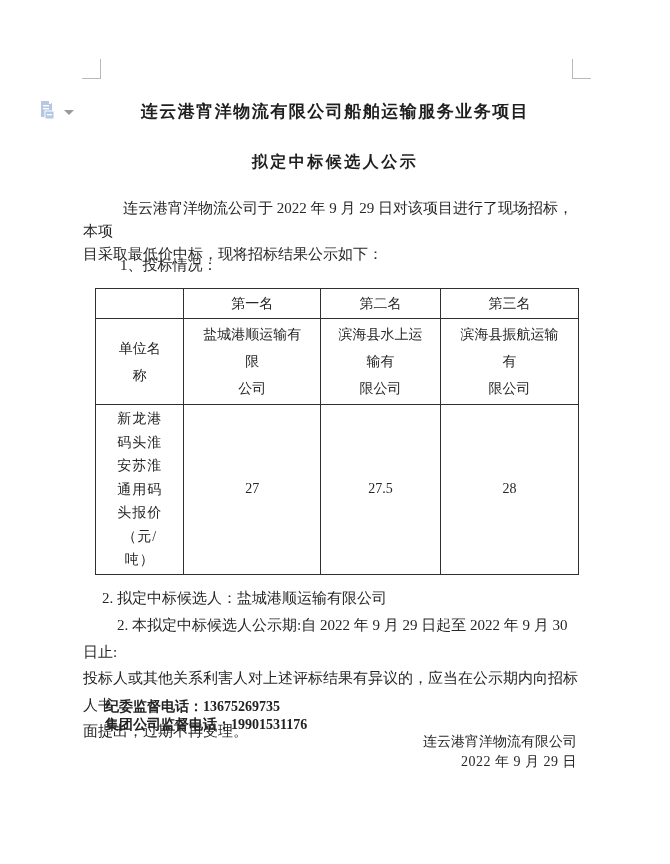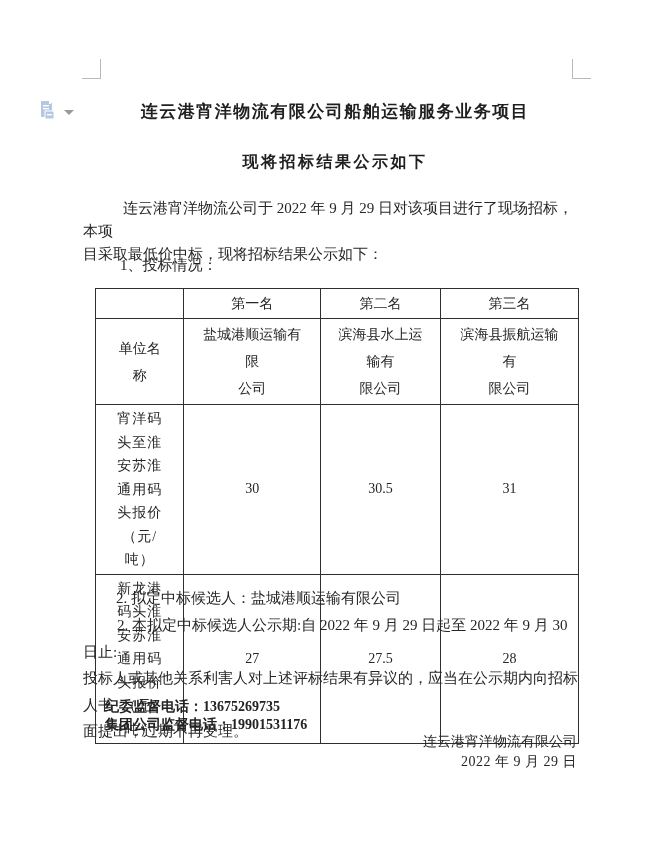--- a/index.html
+++ b/index.html
@@ -66,21 +66,21 @@
   tr.prow1 td { height: 91px; }
   tr.prow2 td { height: 93px; }
   td.label {
     text-align: left; font-size: 13px;
     line-height: 23.5px; letter-spacing: 1px;
     white-space: pre-line; padding-left: 6px;
     vertical-align: middle;
   }
   td.num { font-size: 14px; }
 
-  .item2 { left: 116px; top: 589px; font-size: 15px; }
+  .item2 { left: 102px; top: 589px; font-size: 15px; }
   .item3 {
     left: 83px; top: 612px; width: 497px;
     font-size: 15px; line-height: 26.5px;
     text-indent: 34px; white-space: pre-line;
   }
   .phone { left: 85px; font-size: 14px; font-weight: bold; color: #222; padding-left: 20px; }
   .phone1 { top: 698px; }
   .phone2 { top: 716px; }
   .sign { left: 83px; width: 494px; text-align: right; font-size: 14px; }
   .sign-company { top: 733px; }
@@ -101,50 +101,41 @@
       <rect x="2" y="4" width="6" height="1.4" fill="#ffffff"></rect>
       <rect x="2" y="7" width="6" height="1.4" fill="#ffffff"></rect>
       <rect x="4" y="10" width="9" height="8" fill="#b5c7e2" stroke="#ffffff" stroke-width="1"></rect>
       <rect x="6" y="13" width="5" height="1.4" fill="#ffffff"></rect>
     </svg>
   </span>
   <span class="dd-arrow"></span>
 </div>
 
 <div class="abs doc-title">连云港宵洋物流有限公司船舶运输服务业务项目</div>
-<div class="abs doc-subtitle">现将招标结果公示如下</div>
+<div class="abs doc-subtitle">拟定中标候选人公示</div>
 <div class="abs intro">连云港宵洋物流公司于 2022 年 9 月 29 日对该项目进行了现场招标，本项
 目采取最低价中标，现将招标结果公示如下：</div>
 <div class="abs section1">1、投标情况：</div>
 
 <table class="bid">
   <tbody>
       <tr class="hrow">
     <td class="c0"></td>
     <td class="c1">第一名</td>
     <td class="c2">第二名</td>
     <td class="c3">第三名</td>
   </tr>
   <tr class="urow">
     <td class="c0">单位名称</td>
     <td class="c1">盐城港顺运输有限
 公司</td>
     <td class="c2">滨海县水上运输有
 限公司</td>
     <td class="c3">滨海县振航运输有
 限公司</td>
-  </tr>
-  <tr class="prow1">
-    <td class="c0 label">宵洋码头至淮
-安苏淮通用码
-头报价（元/
-吨）</td>
-    <td class="c1 num">30</td>
-    <td class="c2 num">30.5</td>
-    <td class="c3 num">31</td>
   </tr>
   <tr class="prow2">
     <td class="c0 label">新龙港码头淮
 安苏淮通用码
 头报价（元/
 吨）</td>
     <td class="c1 num">27</td>
     <td class="c2 num">27.5</td>
     <td class="c3 num">28</td>
   </tr>

